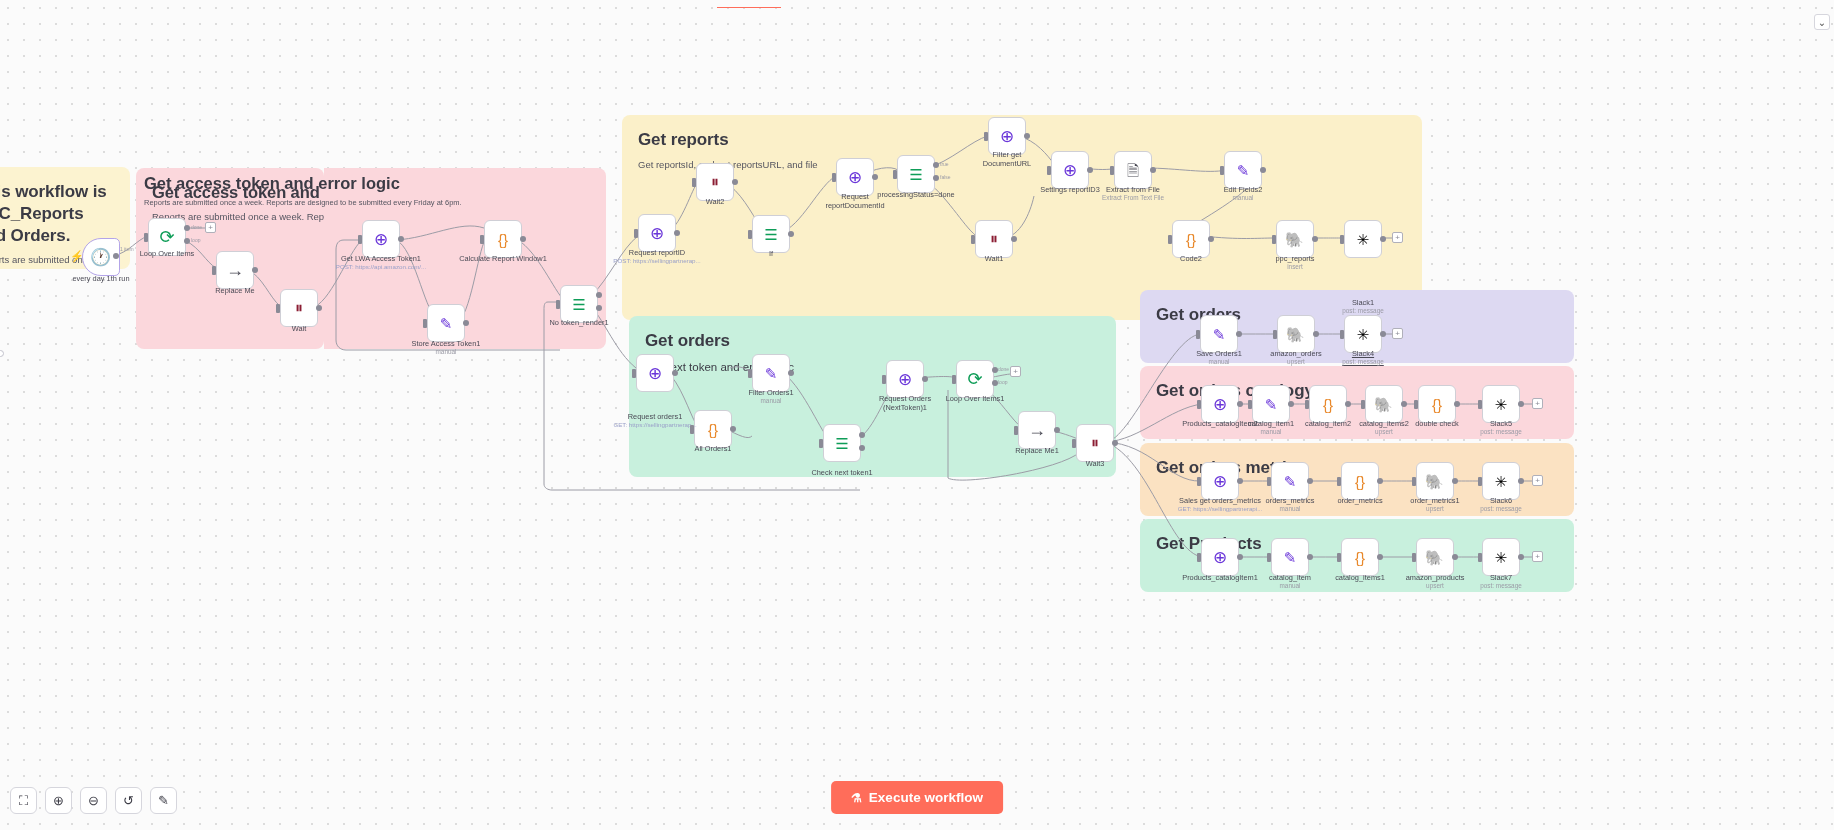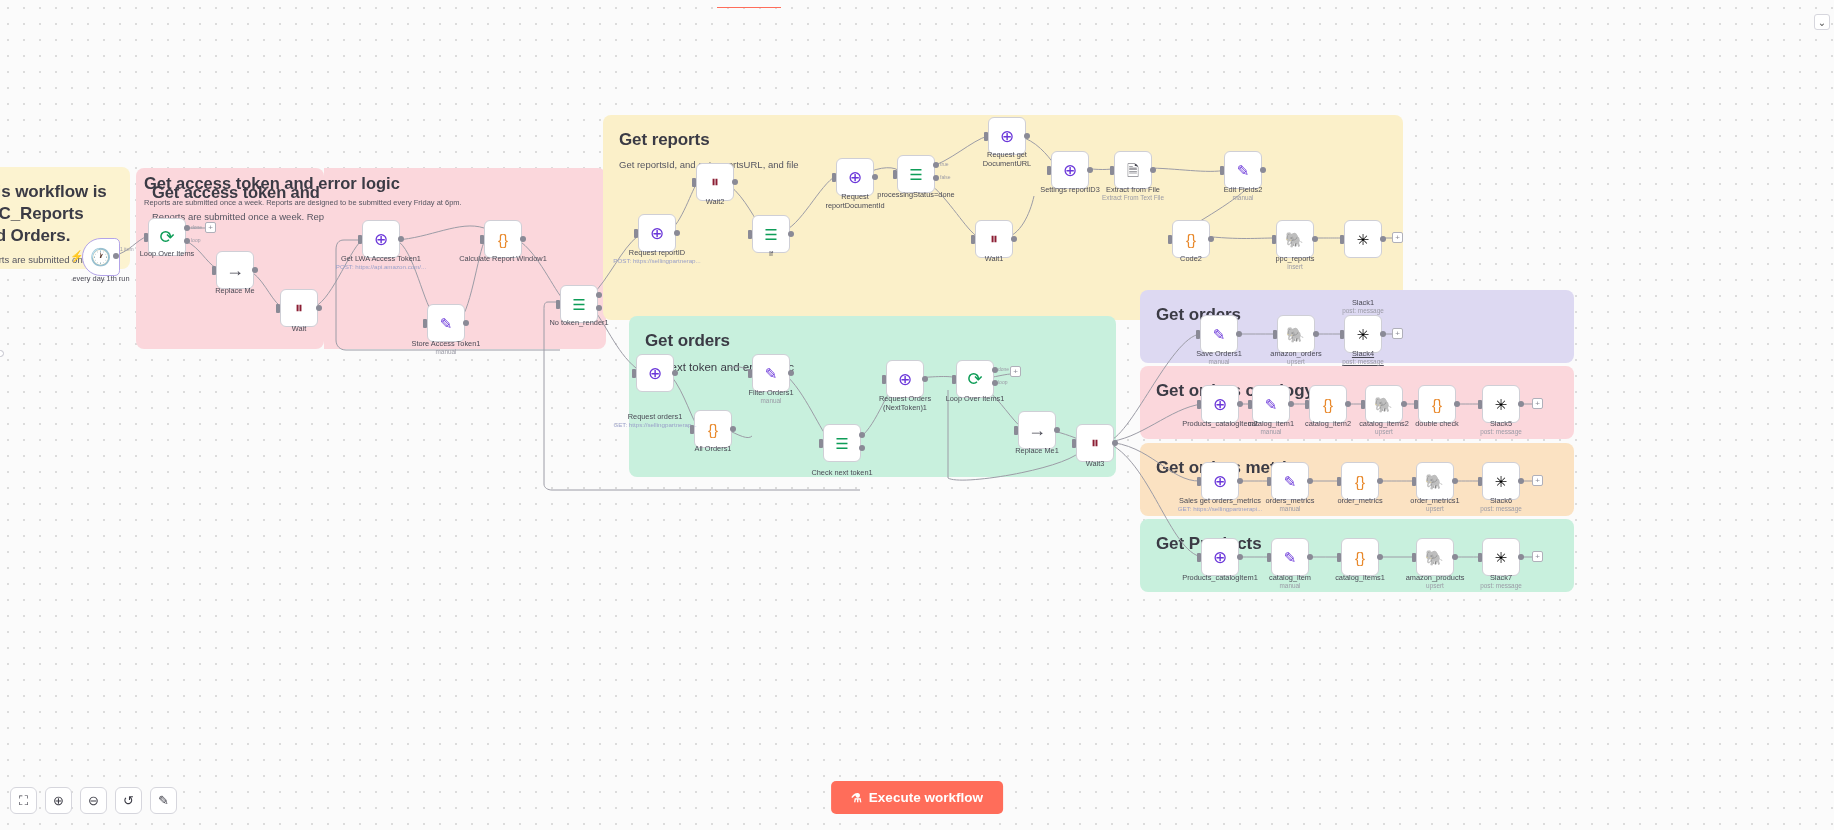--- a/index.html
+++ b/index.html
@@ -140,21 +140,21 @@
   </div>
 
   <div class="note" style="left:136px; top:168px; width:188px; height:181px; background:#fbd7dc;">
     <div class="note-title" style="white-space:nowrap">Get access token and error logic</div>
     <div class="note-sub" style="white-space:nowrap">Reports are submitted once a week. Reports are designed to be submitted every Friday at 6pm.</div>
   </div>
   <div class="note" style="left:324px; top:168px; width:282px; height:181px; background:#fbd7dc; border-radius:0 8px 8px 0;"></div>
   <div class="note-title" style="position:absolute; left:144px; top:174px; font-size:16.5px; font-weight:700; color:#3b3b45; z-index:3;">Get access token and error logic</div>
   <div style="position:absolute; left:144px; top:198px; font-size:7.5px; color:#555560; z-index:3;">Reports are submitted once a week. Reports are designed to be submitted every Friday at 6pm.</div>
 
-  <div class="note" style="left:603px; top:115px; width:800px; height:205px; background:#fbf0c9;">
+  <div class="note" style="left:622px; top:115px; width:800px; height:205px; background:#fbf0c9;">
     <div class="note-title big">Get reports</div>
     <div class="note-sub">Get reportsId, and get reportsURL, and file</div>
   </div>
 
   <div class="note" style="left:629px; top:316px; width:487px; height:161px; background:#c8f0dd;">
     <div class="note-title big">Get orders</div>
     <div class="note-sub lg">get next token and error logic</div>
   </div>
 
   <div class="note" style="left:1140px; top:290px; width:434px; height:73px; background:#ddd9f2;">
@@ -404,21 +404,21 @@
   <div class="node-label" style="left:994px; top:254px;">
     <span>Wait1</span>
   </div>
   <div class="nub" style="left:971px; top:235px;"></div>
   <div class="dot" style="left:1011px; top:236px;"></div>
 
   <div class="node" style="left:988px; top:117px;">
     <span class="glyph" style="color:#6a36d9;">⊕</span>
   </div>
   <div class="node-label wrap" style="left:1007px; top:150px;">
-    <span>Request get DocumentURL</span>
+    <span>Filter get DocumentURL</span>
   </div>
   <div class="nub" style="left:984px; top:132px;"></div>
   <div class="dot" style="left:1024px; top:133px;"></div>
 
   <div class="node" style="left:1051px; top:151px;">
     <span class="glyph" style="color:#6a36d9;">⊕</span>
   </div>
   <div class="node-label" style="left:1070px; top:185px;">
     <span>Settings reportID3</span>
   </div>

